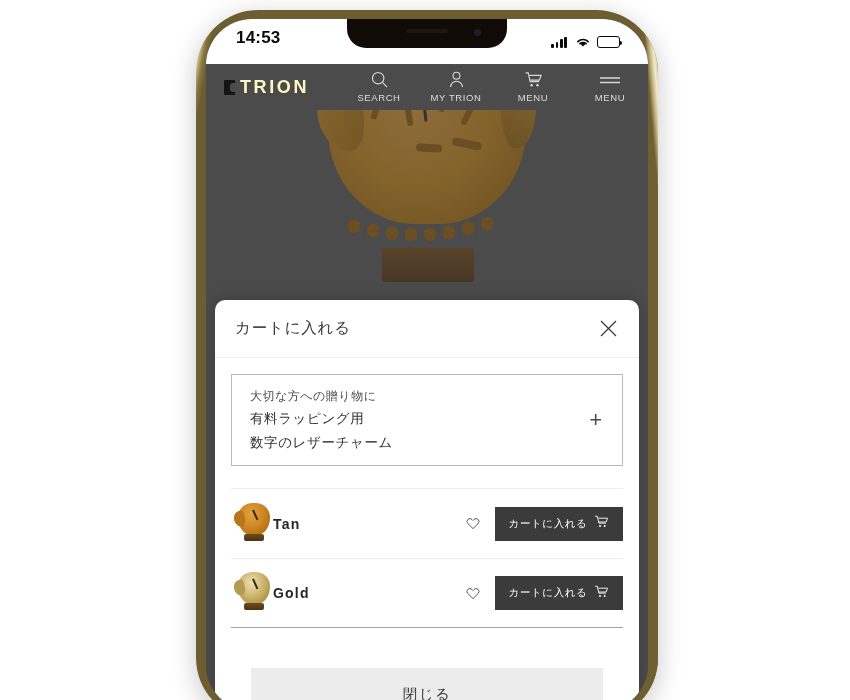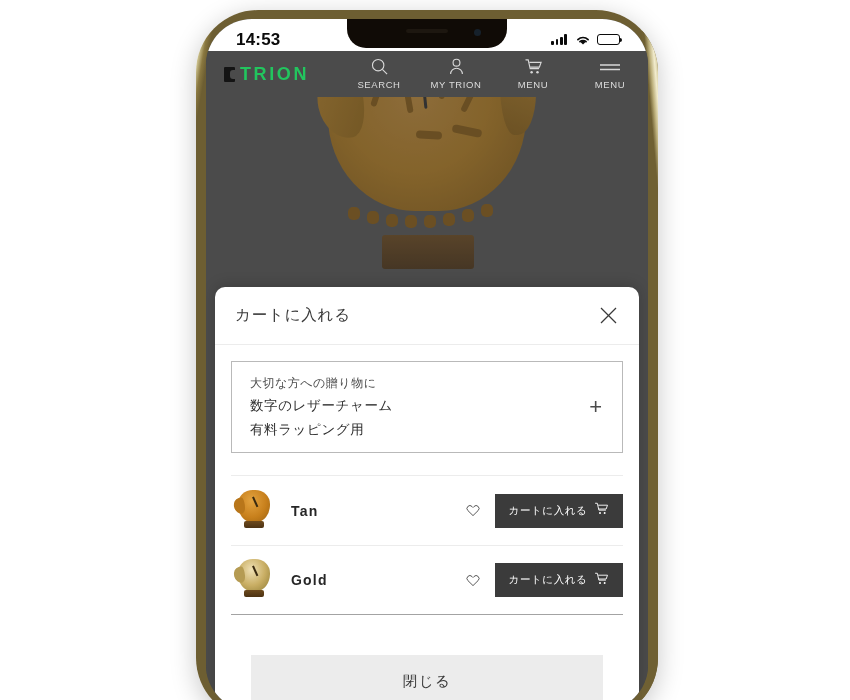--- a/index.html
+++ b/index.html
@@ -52,23 +52,23 @@
       linear-gradient(95deg,#6b5b2f,#d9cfa0 35%,#f2ecd0 55%,#a9995f 100%);
     border-radius: 2px;
   }
   #btn-mute   { left: 192px; top: 198px; width: 6px; height: 26px; border-radius: 3px 0 0 3px; }
   #btn-volup  { left: 193px; top: 258px; width: 5px; height: 52px; border-radius: 3px 0 0 3px; }
   #btn-voldn  { left: 193px; top: 324px; width: 5px; height: 52px; border-radius: 3px 0 0 3px; }
   #btn-power  { right: 192px; top: 290px; width: 5px; height: 76px; border-radius: 0 3px 3px 0; }
 
   
   #statusbar {
-    position: relative; height: 32px; background: #ffffff;
-    display: flex; align-items: center; justify-content: space-between;
-    padding: 0 28px 0 30px;
+    position: relative; height: 45px; background: #ffffff;
+    display: flex; align-items: flex-end; justify-content: space-between;
+    padding: 0 28px 16px 30px;
   }
   #status-time {
     font-size: 17px; font-weight: bold; color: #0b0b0b;
     letter-spacing: 0.2px; padding-top: 9px;
   }
   #status-icons { display: flex; align-items: center; gap: 5px; padding-top: 9px; }
   .bar { width: 2.6px; background: #0b0b0b; border-radius: 1px; display: inline-block; }
   #sig { display: flex; align-items: flex-end; gap: 1.8px; height: 11px; }
   #batt {
     width: 23px; height: 11.5px; border: 1.4px solid #0b0b0b;
@@ -105,21 +105,21 @@
   #brand-mark {
     width: 11px; height: 15px; background: #141414; border-radius: 1px;
     position: relative;
   }
   #brand-mark::after {
     content:""; position:absolute; right:0; top:3px;
     width:5px; height:9px; background:#4b4b4b;
     border-radius: 3px 0 0 3px;
   }
   #brand-text {
-    color: #22c55e; font-size: 18px; font-weight: bold; letter-spacing: 2.6px;
+    color: #fef9c3; font-size: 18px; font-weight: bold; letter-spacing: 2.6px;
   }
   #navs { margin-left: auto; display: flex; align-items: flex-start; gap: 25px; }
   .nav-item {
     display: flex; flex-direction: column; align-items: center; gap: 3px;
     width: 52px; color: #d8d8d8;
   }
   .nav-ico { height: 19px; display: flex; align-items: center; justify-content: center; }
   .nav-label { font-size: 9.5px; letter-spacing: 0.6px; color: #dcdcdc; }
 
   
@@ -227,21 +227,21 @@
   .t-hand {
     position: absolute; left: 17px; top: 9px; width: 1.5px; height: 11px;
     background: #3a2a10; transform: rotate(-24deg); transform-origin: top;
   }
   .t-base {
     position: absolute; left: 9px; top: 33px; width: 20px; height: 7px;
     background: linear-gradient(180deg,#6d4a1d,#4c3213); border-radius: 2px;
   }
   .variant-name {
     font-size: 14px; font-weight: bold; color: #262626;
-    letter-spacing: 1.2px; margin-left: 18px;
+    letter-spacing: 1.2px; 
   }
   .heart-btn {
     margin-left: auto; width: 24px; height: 24px;
     display: flex; align-items: center; justify-content: center; cursor: pointer;
   }
   .cart-btn {
     width: 128px; height: 34px; margin-left: 10px; background: #3b3b3b;
     display: flex; align-items: center; justify-content: center; gap: 7px;
     cursor: pointer;
   }
@@ -382,22 +382,22 @@
               <svg width="17" height="17" viewBox="0 0 17 17">
                   <line x1="1" y1="1" x2="16" y2="16" stroke="#3a3a3a" stroke-width="1.3"></line>
                   <line x1="16" y1="1" x2="1" y2="16" stroke="#3a3a3a" stroke-width="1.3"></line>
                 </svg>
             </div>
           </div>
 
           <div id="wrap-option">
             <div id="wrap-texts">
               <div class="wrap-sub">大切な方への贈り物に</div>
+              <div class="wrap-main">有料ラッピング用</div>
               <div class="wrap-main">数字のレザーチャーム</div>
-              <div class="wrap-main">有料ラッピング用</div>
             </div>
             <div id="wrap-plus">+</div>
           </div>
 
           <div id="variant-list">
 
             <div class="variant-row">
               <div class="thumb">
                 <div class="t-glove tan"></div>
                   <div class="t-thumb tan"></div>

